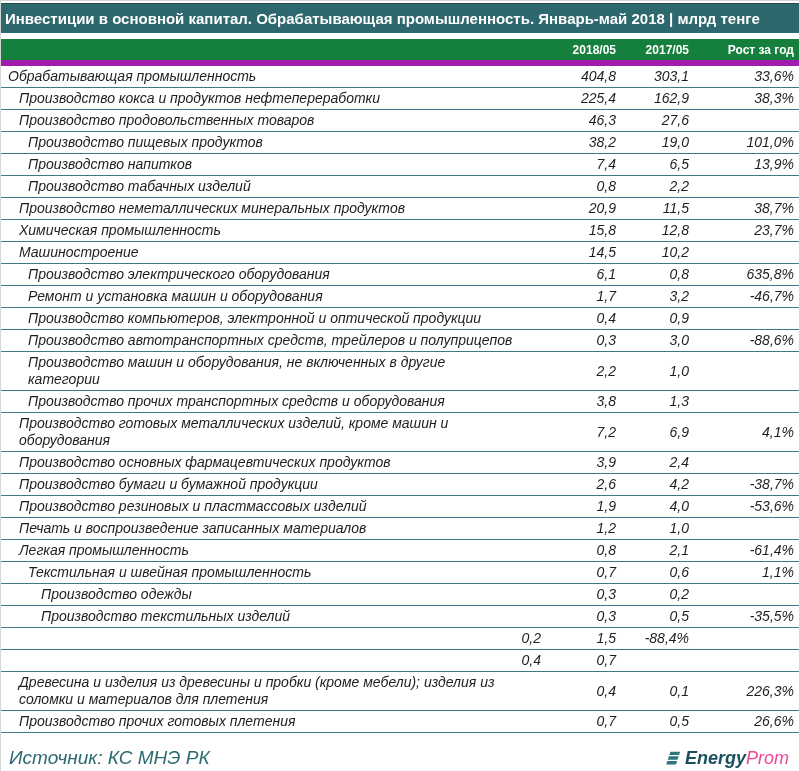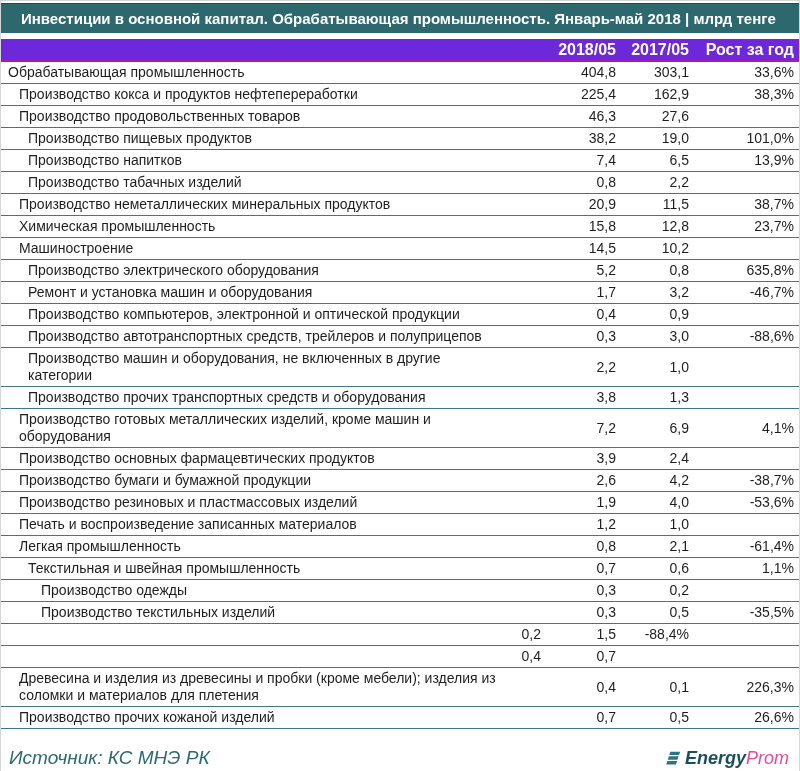--- a/index.html
+++ b/index.html
@@ -19,43 +19,44 @@
   }
   .title-bar{
     flex:none;
     background:#2d686e;
     border-top:1px solid #1e4a50;
     color:#ffffff;
     font-weight:bold;
     font-size:15px;
     line-height:29px;
     height:29px;
-    padding-left:20px;
+    padding-left:4px;
     margin-top:2px;
     white-space:nowrap;
   }
   .gap{flex:none;height:6px;background:#ffffff;}
   .grid-cols{
     display:grid;
     grid-template-columns:1fr 75px 73px 105px;
     padding-right:5px;
   }
   .col-header{
     flex:none;
-    background:#6d28d9;
+    background:#15803d;
     height:21px;
     align-items:center;
     color:#ffffff;
     font-weight:bold;
-    font-size:16px;
+    font-size:12px;
   }
   .col-header .h{ text-align:right; }
   .tbody{
     flex:none;
-    border-top:2px solid #a21caf;
+    border-top:6px solid #a21caf;
+    font-style:italic;
   }
   .row{
     align-items:center;
     border-bottom:1px solid #3c7888;
   }
   .cell{
     font-size:14px;
     line-height:17px;
     color:#1e1e1e;
     padding:2px 0;
@@ -161,21 +162,21 @@
         <div class="cell num">23,7%</div>
       </div>
       <div class="row grid-cols">
         <div class="cell label indent-1">Машиностроение</div>
         <div class="cell num">14,5</div>
         <div class="cell num">10,2</div>
         <div class="cell num"></div>
       </div>
       <div class="row grid-cols">
         <div class="cell label indent-2">Производство электрического оборудования</div>
-        <div class="cell num">5,2</div>
+        <div class="cell num">6,1</div>
         <div class="cell num">0,8</div>
         <div class="cell num">635,8%</div>
       </div>
       <div class="row grid-cols">
         <div class="cell label indent-2">Ремонт и установка машин и оборудования</div>
         <div class="cell num">1,7</div>
         <div class="cell num">3,2</div>
         <div class="cell num">-46,7%</div>
       </div>
       <div class="row grid-cols">
@@ -269,21 +270,21 @@
         <div class="cell num"></div>
       </div>
       <div class="row grid-cols">
         <div class="cell label indent-1">Древесина и изделия из древесины и пробки (кроме мебели); изделия из
 соломки и материалов для плетения</div>
         <div class="cell num">0,4</div>
         <div class="cell num">0,1</div>
         <div class="cell num">226,3%</div>
       </div>
       <div class="row grid-cols">
-        <div class="cell label indent-1">Производство прочих кожаной изделий</div>
+        <div class="cell label indent-1">Производство прочих готовых плетения</div>
         <div class="cell num">0,7</div>
         <div class="cell num">0,5</div>
         <div class="cell num">26,6%</div>
       </div>
     </div>
 
   <div class="footer">
     <div class="source">Источник: КС МНЭ РК</div>
     <div class="logo">
       <span style="display:inline-flex;">

